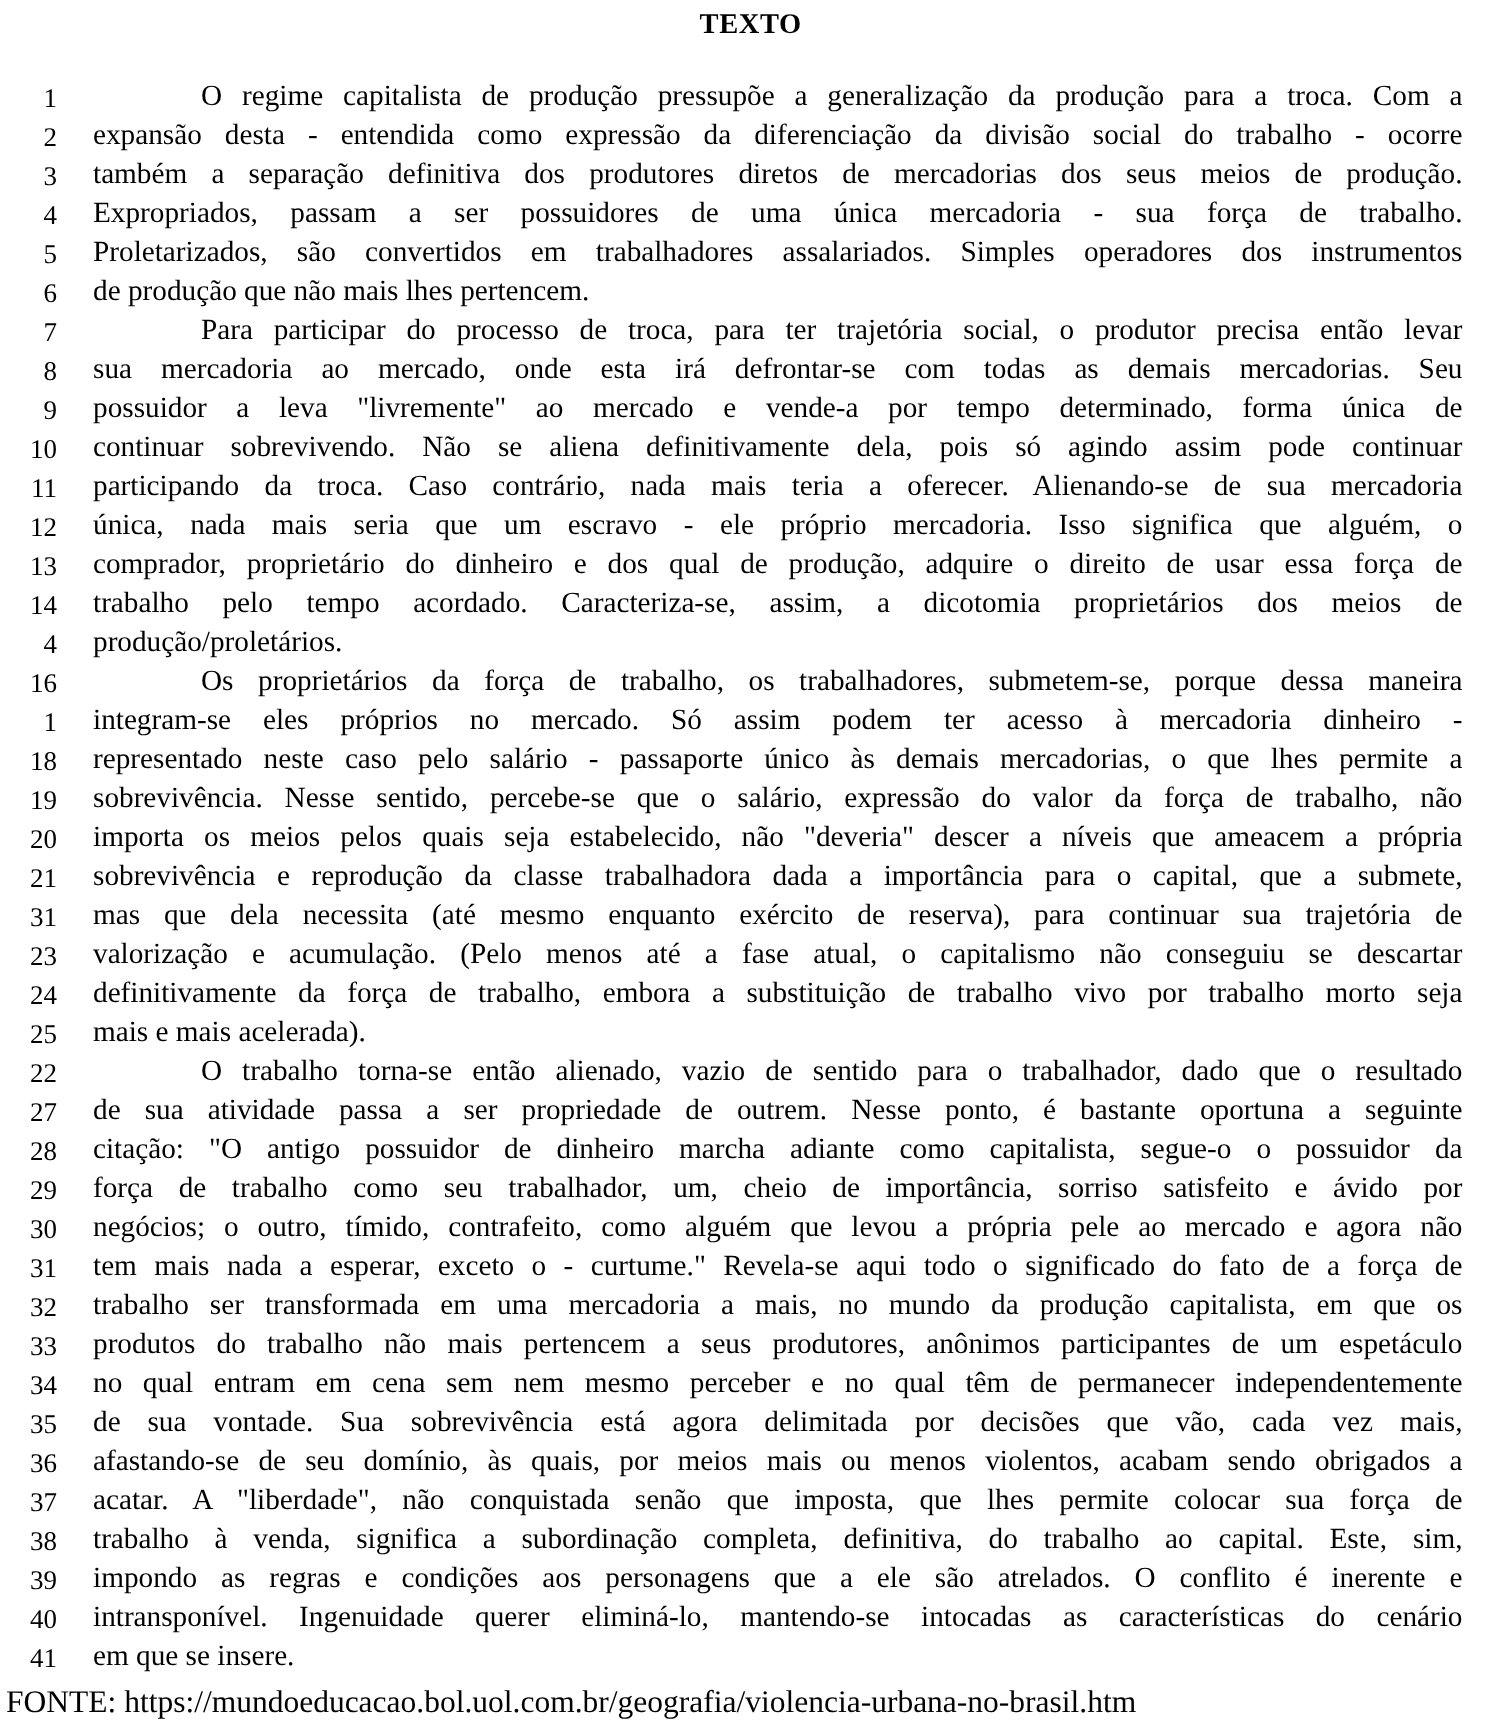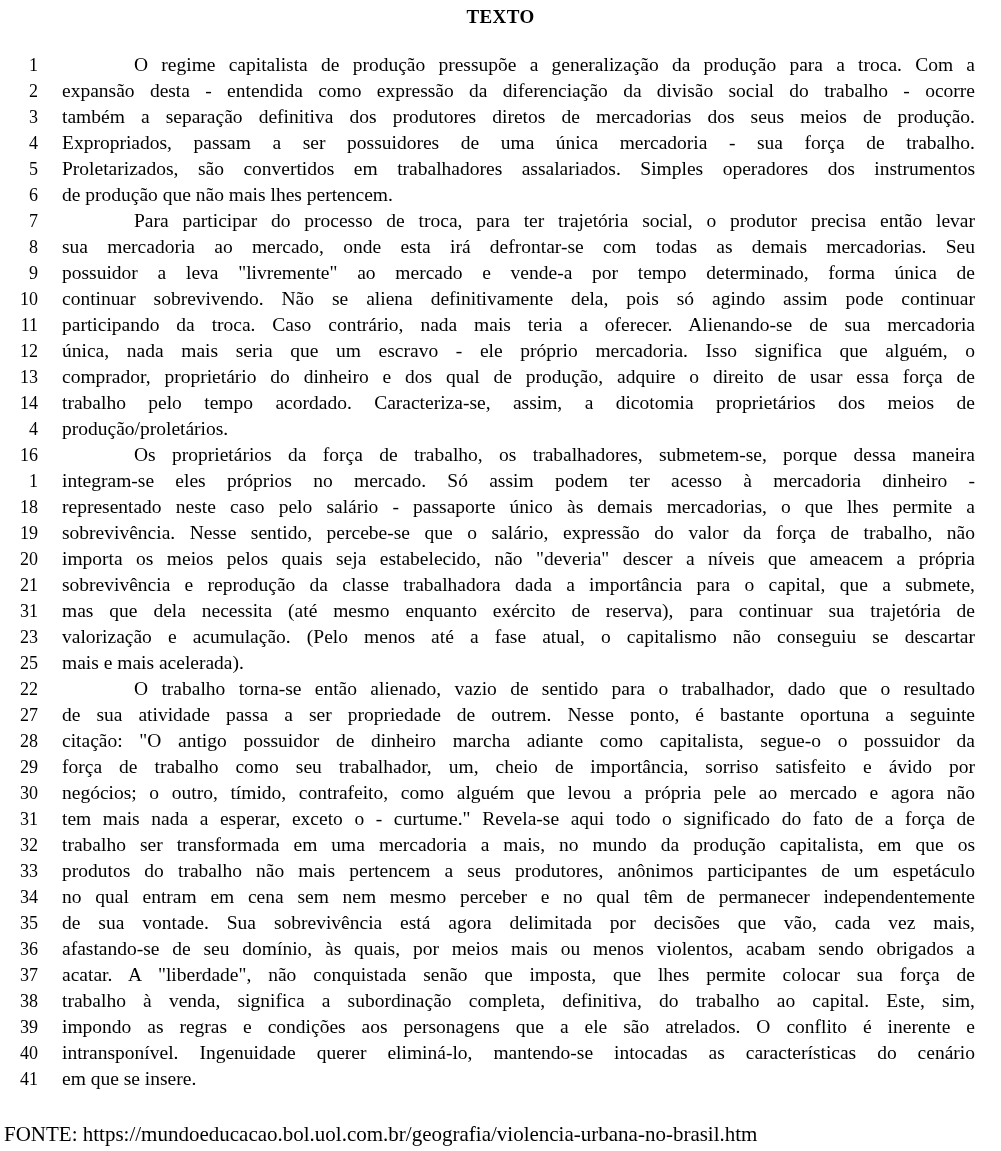--- a/index.html
+++ b/index.html
@@ -188,20 +188,24 @@
       </div>
       <div class="text-line">
         <span class="line-number">31</span>
         <span class="line-text">mas que dela necessita (até mesmo enquanto exército de reserva), para continuar sua trajetória de</span>
       </div>
       <div class="text-line">
         <span class="line-number">23</span>
         <span class="line-text">valorização e acumulação. (Pelo menos até a fase atual, o capitalismo não conseguiu se descartar</span>
       </div>
       <div class="text-line">
+        <span class="line-number">24</span>
+        <span class="line-text">definitivamente da força de trabalho, embora a substituição de trabalho vivo por trabalho morto seja</span>
+      </div>
+      <div class="text-line">
         <span class="line-number">25</span>
         <span class="line-text ragged">mais e mais acelerada).</span>
       </div>
       <div class="text-line">
         <span class="line-number">22</span>
         <span class="line-text indent">O trabalho torna-se então alienado, vazio de sentido para o trabalhador, dado que o resultado</span>
       </div>
       <div class="text-line">
         <span class="line-number">27</span>
         <span class="line-text">de sua atividade passa a ser propriedade de outrem. Nesse ponto, é bastante oportuna a seguinte</span>

